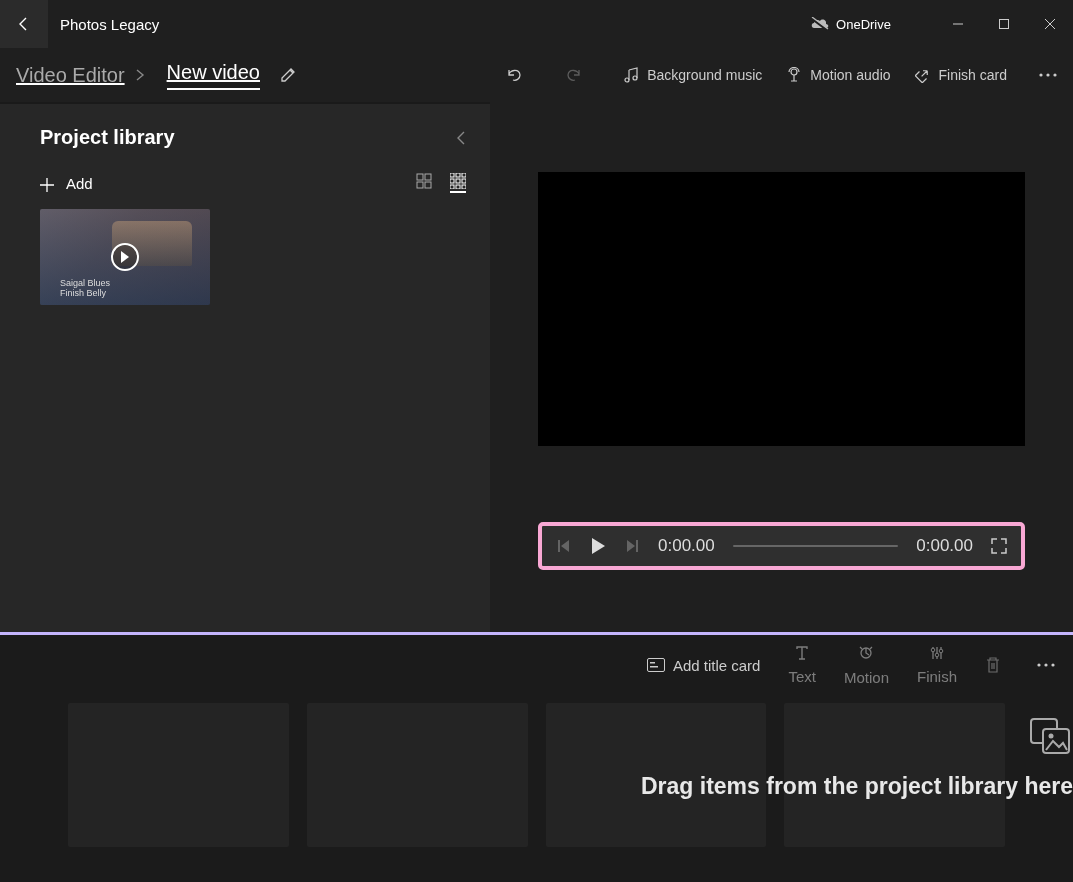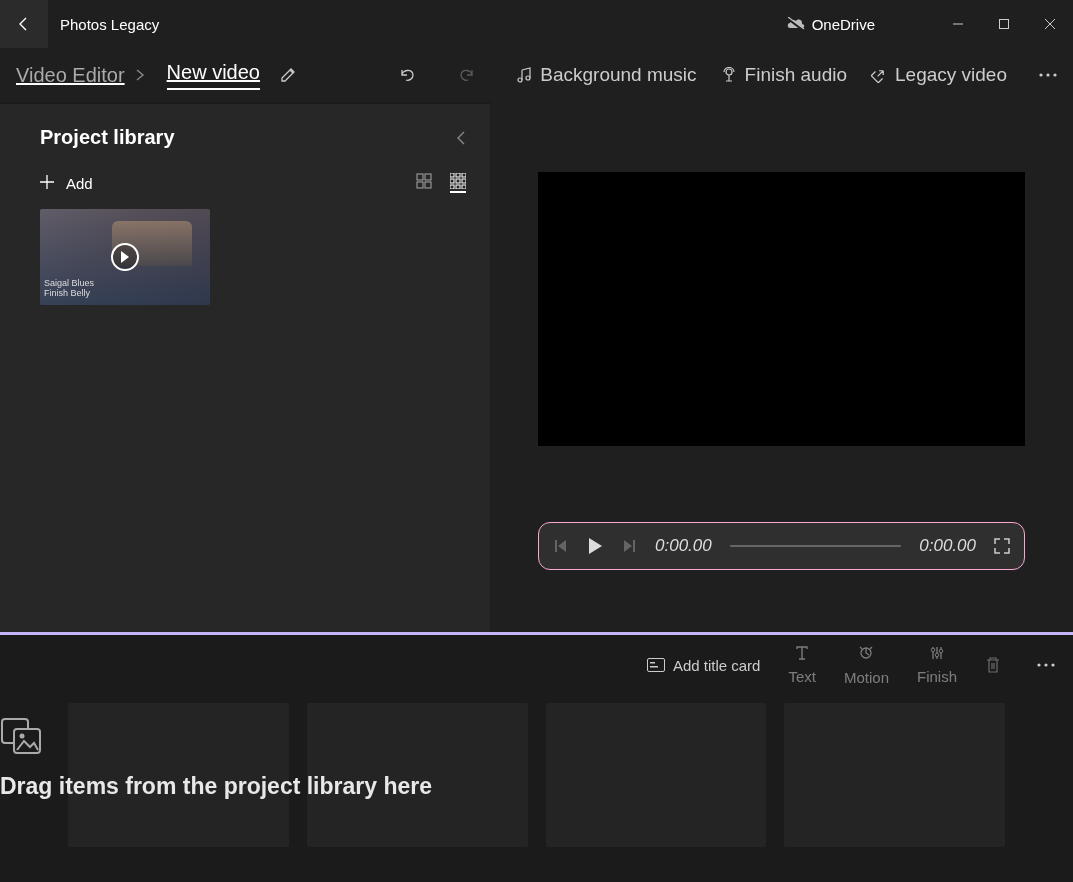--- a/index.html
+++ b/index.html
@@ -3,76 +3,76 @@
 <meta charset="utf-8">
 <style>
   * { box-sizing: border-box; margin: 0; padding: 0; font-family: "Segoe UI", sans-serif; }
   body { background: #1a1a1a; width: 1073px; height: 882px; overflow: hidden; color: #fff; }
   
   
   .title-bar { height: 48px; display: flex; align-items: center; background: #1f1f1f; }
   .back-btn { width: 48px; height: 48px; display: flex; align-items: center; justify-content: center; background: #2b2b2b; cursor: pointer; }
   .app-title { margin-left: 12px; font-size: 15px; font-weight: 400; }
   .title-spacer { flex: 1; }
-  .onedrive { display: flex; align-items: center; gap: 6px; margin-right: 60px; font-size: 15px; }
+  .onedrive { display: flex; align-items: center; gap: 6px; margin-right: 44px; font-size: 13px; }
   .win-controls { display: flex; }
   .win-btn { width: 46px; height: 32px; display: flex; align-items: center; justify-content: center; cursor: pointer; }
   
   
   .header-bar { height: 54px; display: flex; align-items: center; padding: 0 16px; background: #1f1f1f; }
   .breadcrumb { display: flex; align-items: center; gap: 10px; font-size: 20px; text-decoration: underline; }
   .bc-link { color: #aaa; cursor: pointer; }
   .bc-current { color: #fff; border-bottom: 2px solid #fff; padding-bottom: 4px; margin-left: 12px; }
   .edit-icon { margin-left: 10px; color: #ccc; cursor: pointer; }
   .header-spacer { flex: 1; }
   .undo-redo { display: flex; gap: 42px; margin-right: 40px; }
   .icon-disabled { opacity: 0.35; }
   .header-actions { display: flex; gap: 24px; align-items: center; }
-  .header-action { display: flex; align-items: center; gap: 8px; color: #ccc; font-size: 19px; cursor: pointer; }
+  .header-action { display: flex; align-items: center; gap: 8px; color: #ccc; font-size: 14px; cursor: pointer; }
   .more-btn { cursor: pointer; margin-left: 8px; }
   
   
   .main-area { display: flex; height: 530px; }
   
   
   .library { width: 490px; background: #272727; padding: 0; display: flex; flex-direction: column; margin-top: 2px;}
   .lib-header { display: flex; align-items: center; padding: 22px 24px 12px 40px; }
   .lib-title { font-size: 20px; font-weight: 600; flex: 1; }
   .lib-collapse { cursor: pointer; color: #888; }
   .lib-toolbar { display: flex; align-items: center; padding: 12px 24px 16px 40px; }
-  .add-btn { display: flex; align-items: flex-start; gap: 12px; font-size: 15px; cursor: pointer; }
+  .add-btn { display: flex; align-items: flex-end; gap: 12px; font-size: 15px; cursor: pointer; }
   .view-toggles { margin-left: auto; display: flex; gap: 18px; }
   .view-btn { cursor: pointer; color: #aaa; }
   .view-btn.active { border-bottom: 2px solid #fff; padding-bottom: 2px; color: #fff;}
   .thumbs { padding: 0 24px 0 40px; display: flex; flex-wrap: wrap; gap: 12px; }
   .thumb { width: 170px; height: 96px; background: linear-gradient(135deg, #4a5a6a 0%, #3a4552 40%, #2b3440 100%); position: relative; border-radius: 2px; cursor: pointer; overflow: hidden; }
   .thumb::before { content:""; position:absolute; inset:0; background: linear-gradient(180deg, rgba(150,100,100,0.3) 0%, rgba(50,60,90,0.5) 100%); }
   .thumb-body { position:absolute; right:18px; top:12px; width:80px; height:45px; background: linear-gradient(180deg,#c9a27a 0%, #5a5046 100%); border-radius: 6px 6px 2px 2px; opacity:0.45;}
   .thumb-play { position: absolute; left: 50%; top: 50%; transform: translate(-50%, -50%); width: 28px; height: 28px; border: 2px solid #fff; border-radius: 50%; display: flex; align-items: center; justify-content: center; background: rgba(0,0,0,0.25);}
-  .thumb-text { position: absolute; bottom: 6px; left: 4px; font-size: 9px; color: #ddd; line-height: 1.1; }
+  .thumb-text { position: absolute; bottom: 6px; left: 20px; font-size: 9px; color: #ddd; line-height: 1.1; }
   
   
   .preview-pane { flex: 1; display: flex; flex-direction: column; align-items: center; padding-top: 70px; background: #1f1f1f;}
   .preview-video { width: 487px; height: 274px; background: #000; }
-  .player-bar { margin-top: 76px; width: 487px; height: 48px; background: #2f2f2f; border-radius: 12px; display: flex; align-items: center; padding: 0 14px; gap: 18px; border: 1px solid #f9a8d4; font-style: italic;}
+  .player-bar { margin-top: 76px; width: 487px; height: 48px; background: #2f2f2f; border-radius: 5px; display: flex; align-items: center; padding: 0 14px; gap: 18px; border: 4px solid #f9a8d4;}
   .play-btn { cursor: pointer; color: #ccc; }
   .play-disabled { opacity: 0.5; }
   .time-text { font-size: 17px; color: #ddd; }
   .progress { flex: 1; height: 2px; background: #666; border-radius: 1px; }
   
   
   .storyboard { height: 248px; background: #1b1b1b; border-top: 3px solid #c4b5fd; }
   .story-toolbar { height: 60px; display: flex; align-items: center; justify-content: flex-end; padding: 0 18px; gap: 28px; }
   .story-action { display: flex; align-items: center; gap: 8px; color: #ccc; font-size: 15px; cursor: pointer; }
   .story-action.dim { opacity: 0.55; flex-direction: column; }
   .delete-btn { cursor: pointer; opacity: 0.45; }
   .story-track { position: relative; height: 170px; padding: 8px 68px; display: flex; gap: 18px; }
   .slot { width: 228px; height: 144px; background: #242424; border-radius: 2px; }
   .slot:last-child { width: 200px; }
-  .drop-hint { position: absolute; left: 0; right: 0; top: 22px; display: flex; flex-direction: column; align-items: flex-start; gap: 16px; pointer-events: none; }
+  .drop-hint { position: absolute; left: 0; right: 0; top: 22px; display: flex; flex-direction: column; align-items: flex-end; gap: 16px; pointer-events: none; }
   .drop-text { font-size: 23px; font-weight: 600; color: #e8e8e8; }
   
   svg { display: block; }
 </style>
 </head>
 <body>
 
 <div class="title-bar">
   <div class="back-btn">
     <svg width="16" height="16" viewBox="0 0 16 16">
@@ -141,27 +141,27 @@
           <circle cx="4" cy="13" r="2" stroke="#ccc" stroke-width="1.2" fill="none"></circle>
           <circle cx="12" cy="11" r="2" stroke="#ccc" stroke-width="1.2" fill="none"></circle>
         </svg>
       <span>Background music</span>
     </div>
     <div class="header-action">
       <svg width="16" height="16" viewBox="0 0 16 16">
           <circle cx="8" cy="5" r="3" stroke="#ccc" stroke-width="1.2" fill="none"></circle>
           <path d="M8 8 L8 14 M5 14 L11 14 M3 5 C3 -1 13 -1 13 5" stroke="#ccc" stroke-width="1.2" fill="none"></path>
         </svg>
-      <span>Finish audio</span>
+      <span>Motion audio</span>
     </div>
     <div class="header-action">
       <svg width="16" height="16" viewBox="0 0 16 16">
           <path d="M3 8 L3 14 L13 14 L13 8 M8 2 L8 10 M8 2 L11 5 M8 2 L5 5" stroke="#ccc" stroke-width="1.2" fill="none" transform="rotate(45 8 8)"></path>
         </svg>
-      <span>Legacy video</span>
+      <span>Finish card</span>
     </div>
     <span class="more-btn">
       <svg width="18" height="4" viewBox="0 0 18 4">
           <circle cx="2" cy="2" r="1.6" fill="#ccc"></circle>
           <circle cx="9" cy="2" r="1.6" fill="#ccc"></circle>
           <circle cx="16" cy="2" r="1.6" fill="#ccc"></circle>
         </svg>
     </span>
   </div>
 </div>

